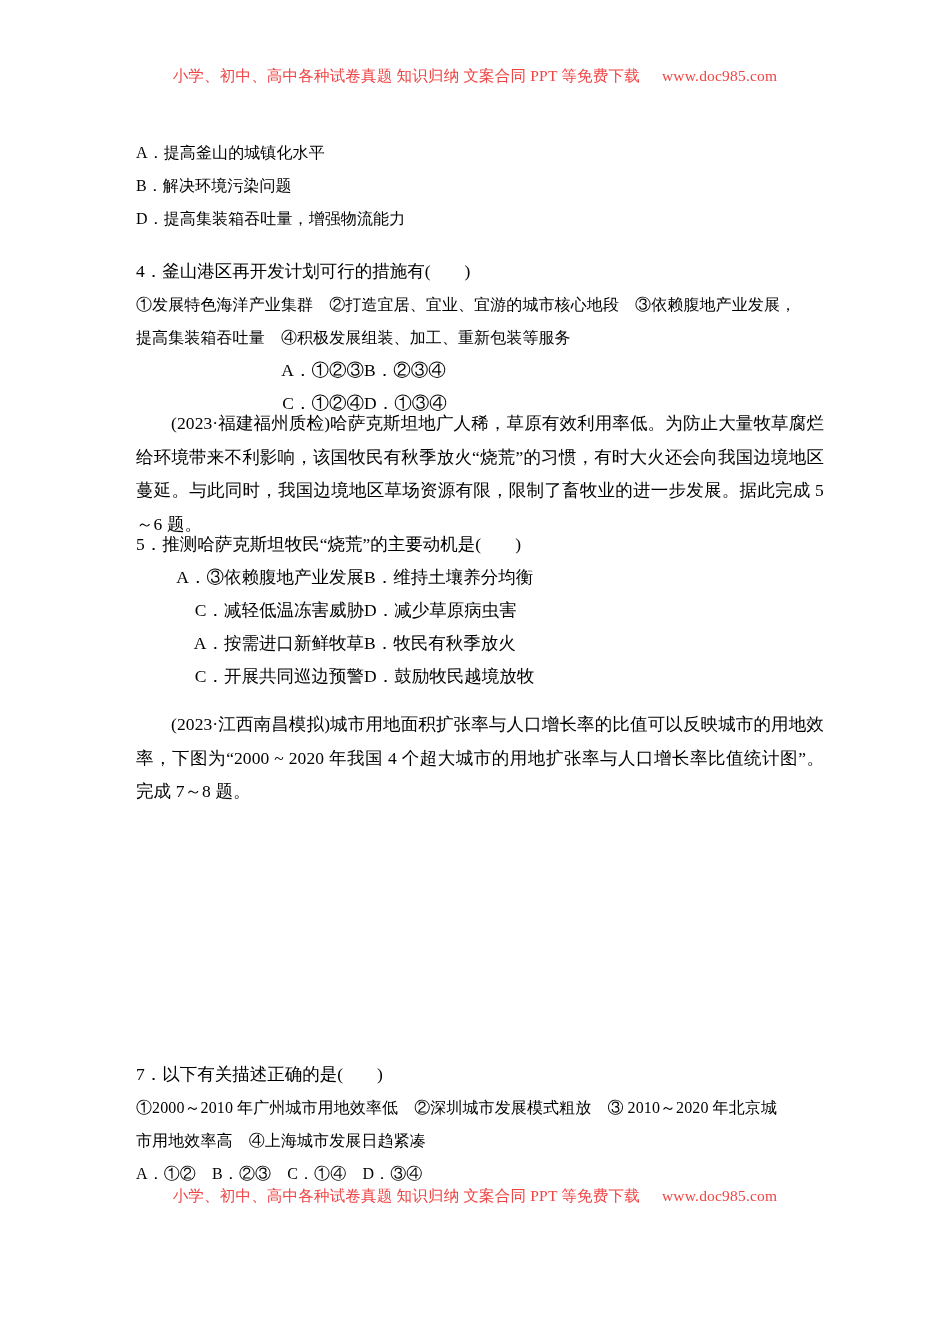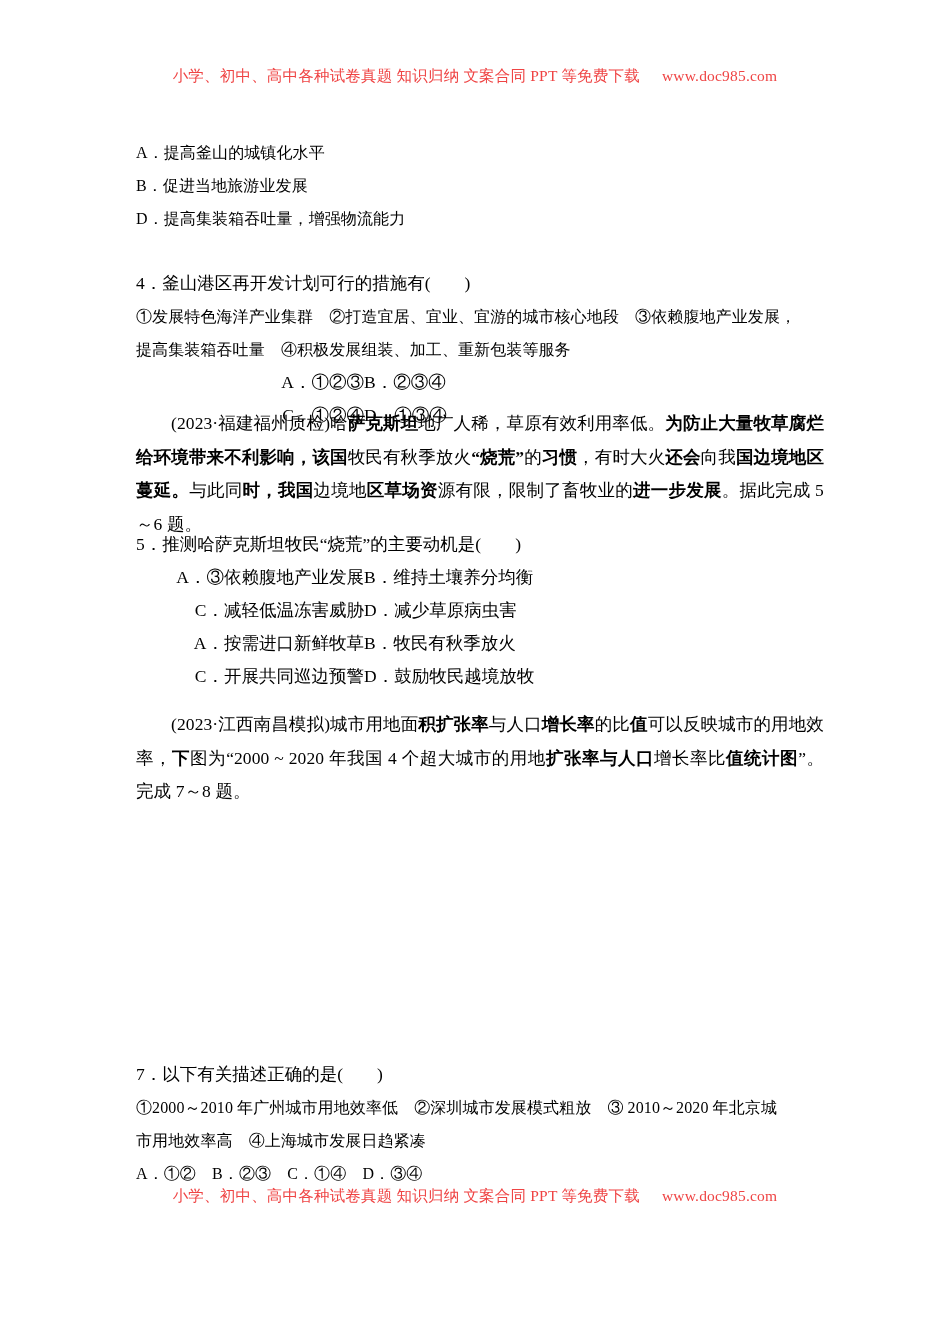--- a/index.html
+++ b/index.html
@@ -56,21 +56,21 @@
 
   
   .stem {
     font-size: 17.5px;
     line-height: 33.5px;
     text-align: justify;
     text-justify: inter-ideograph;
     letter-spacing: 0.1px;
   }
   .stem .ind { display: inline-block; width: 35px; }
-  .bk { font-weight: 700; }
+  .bk { font-weight: 400; }
 
   .opt-row {
     font-size: 17.5px;
     line-height: 33px;
     white-space: nowrap;
     position: relative;
   }
   .opt-a { display: inline-block; width: 228px; text-align: right; }
   .opt-b { display: inline-block; }
 
@@ -92,25 +92,25 @@
 <body>
 
 <div class="page">
 
   <div class="runhead" id="runhead-top">
     <span>小学、初中、高中各种试卷真题 知识归纳 文案合同 PPT 等免费下载</span><span class="url">www.doc985.com</span>
   </div>
 
   <div class="body-col" style="top: 136px;">
     <div class="ln">A．提高釜山的城镇化水平</div>
-    <div class="ln">B．促进当地旅游业发展</div>
+    <div class="ln">B．解决环境污染问题</div>
     <div class="ln">D．提高集装箱吞吐量，增强物流能力</div>
   </div>
 
-  <div class="body-col" style="top: 267px;">
+  <div class="body-col" style="top: 255px;">
     <div class="qline"><span>4．釜山港区再开发计划可行的措施有(</span><span class="blank"></span><span>)</span></div>
     <div class="ln romanset">①发展特色海洋产业集群　②打造宜居、宜业、宜游的城市核心地段　③依赖腹地产业发展，</div>
     <div class="ln romanset">提高集装箱吞吐量　④积极发展组装、加工、重新包装等服务</div>
     <div class="opt-row">
       <span class="opt-a">A．①②③</span><span class="opt-b">B．②③④</span>
     </div>
     <div class="opt-row">
       <span class="opt-a">C．①②④</span><span class="opt-b">D．①③④</span>
     </div>
   </div>

